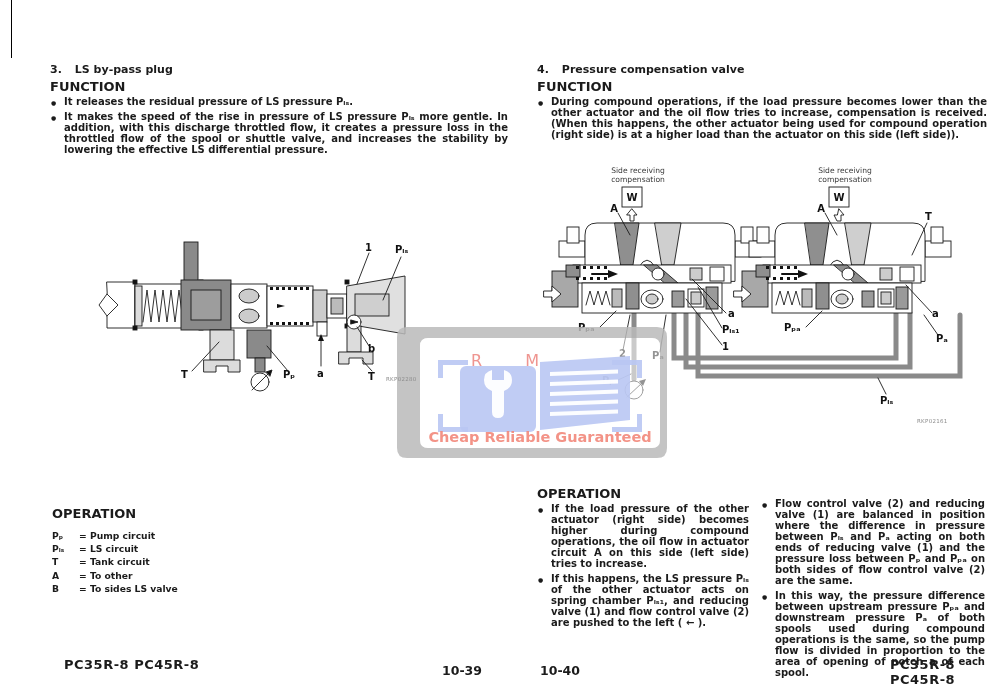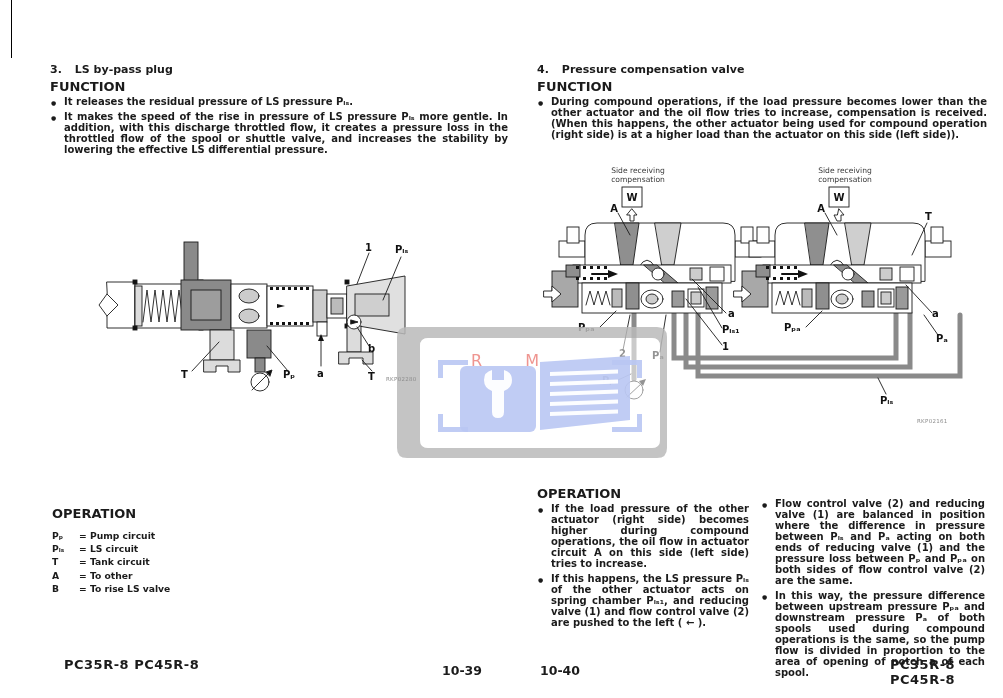--- a/index.html
+++ b/index.html
@@ -160,21 +160,21 @@
       <div class="legend-row">
           <span class="legend-sym">T</span>
           <span>= Tank circuit</span>
         </div>
       <div class="legend-row">
           <span class="legend-sym">A</span>
           <span>= To other</span>
         </div>
       <div class="legend-row">
           <span class="legend-sym">B</span>
-          <span>= To rise LS valve</span>
+          <span>= To sides LS valve</span>
         </div>
     </div>
   </div>
 
   <div class="abs footer-models" style="left:64px;top:657px;">PC35R-8   PC45R-8</div>
   <div class="abs footer-page" style="left:442px;top:652px;">10-39</div>
 
   <div class="abs" style="left:537px;top:63px;width:450px;">
     <h1 class="sec">
       <span>4.</span>
@@ -346,15 +346,16 @@
 
           <path d="M50,26 Q50,18 58,16 L58,26 L70,26 L70,16 Q78,18 78,26 Q78,34 70,37 L70,58 Q70,64 64,64 Q58,64 58,58 L58,37 Q50,34 50,26 Z"></path>
 
           <rect x="116" y="16" width="68" height="4" transform="skewY(-2) translate(0,6)"></rect>
           <rect x="116" y="26" width="68" height="4" transform="skewY(-2) translate(0,6)"></rect>
           <rect x="116" y="36" width="68" height="4" transform="skewY(-2) translate(0,6)"></rect>
           <rect x="116" y="46" width="68" height="4" transform="skewY(-2) translate(0,6)"></rect>
           <rect x="116" y="56" width="68" height="4" transform="skewY(-2) translate(0,6)"></rect>
         </g>
       </svg>
+      <div class="wm-tag">Cheap Reliable Guaranteed</div>
     </div>
   </div>
 </div>
 
 </body></html>

